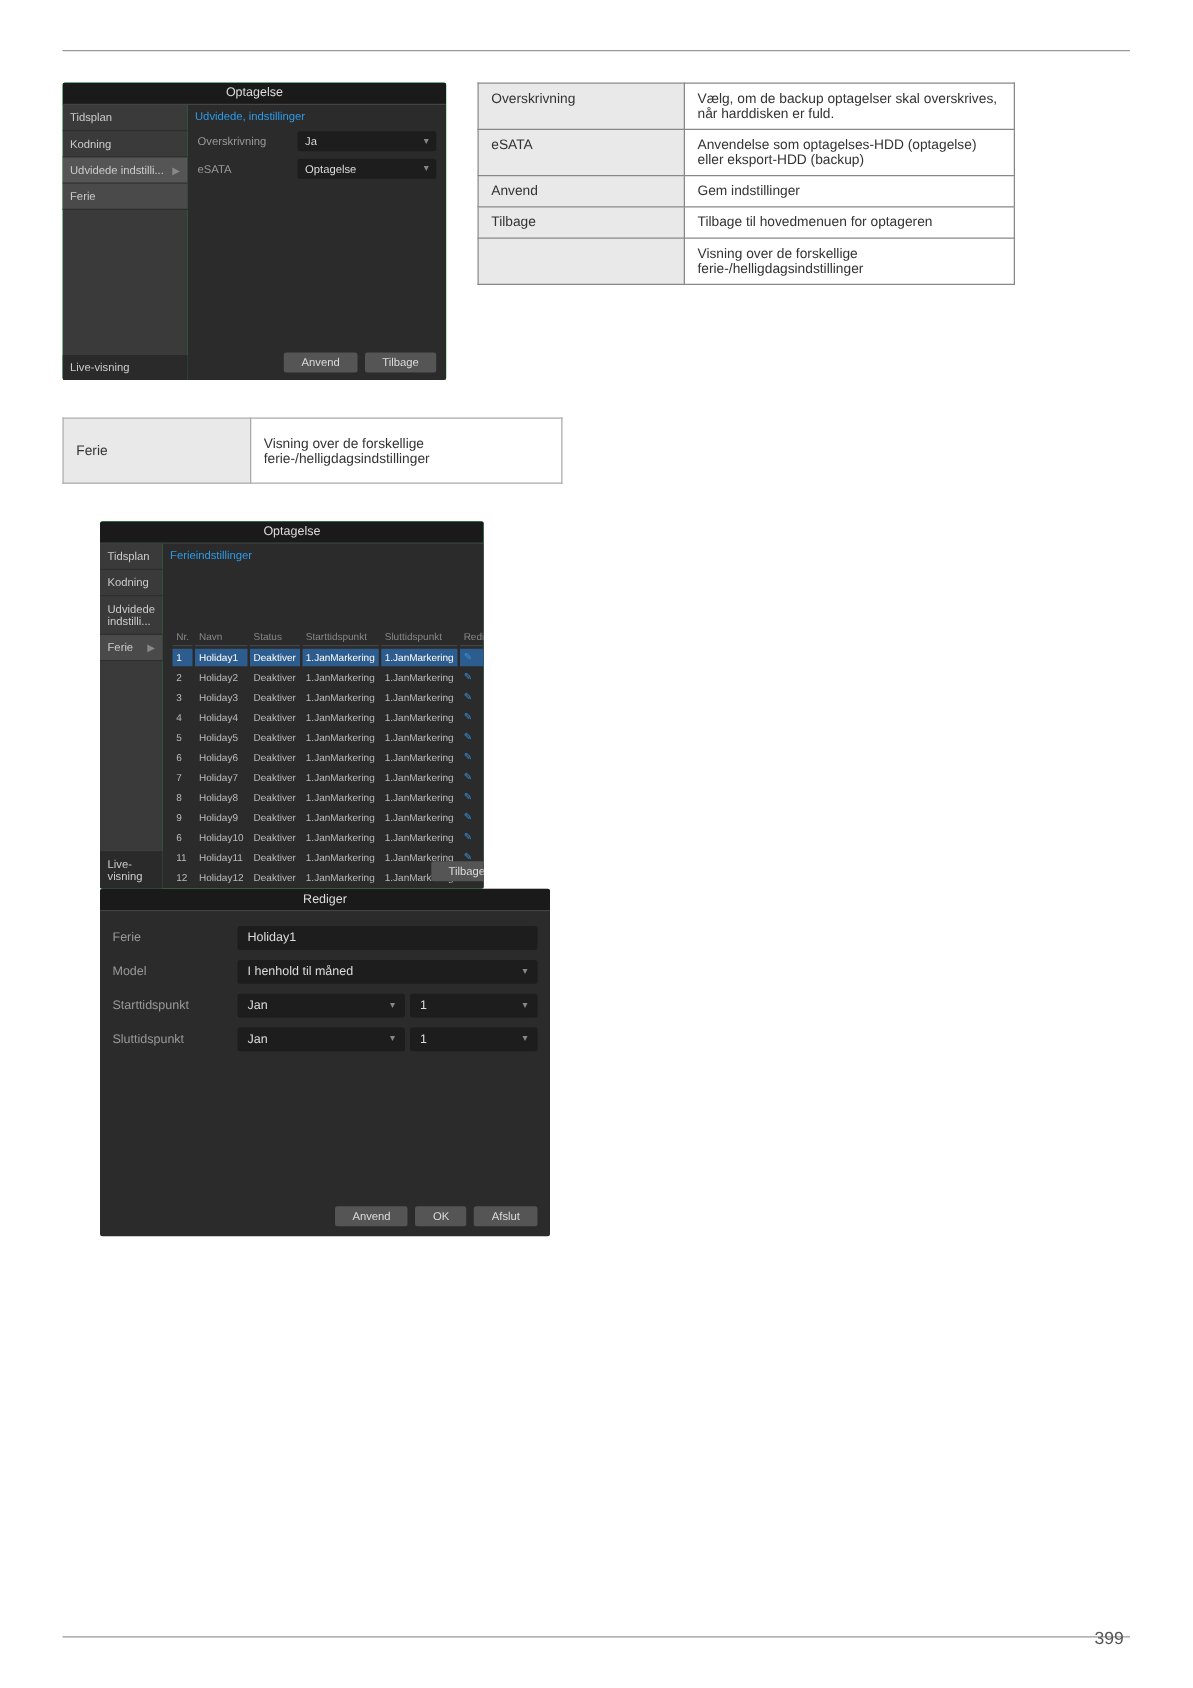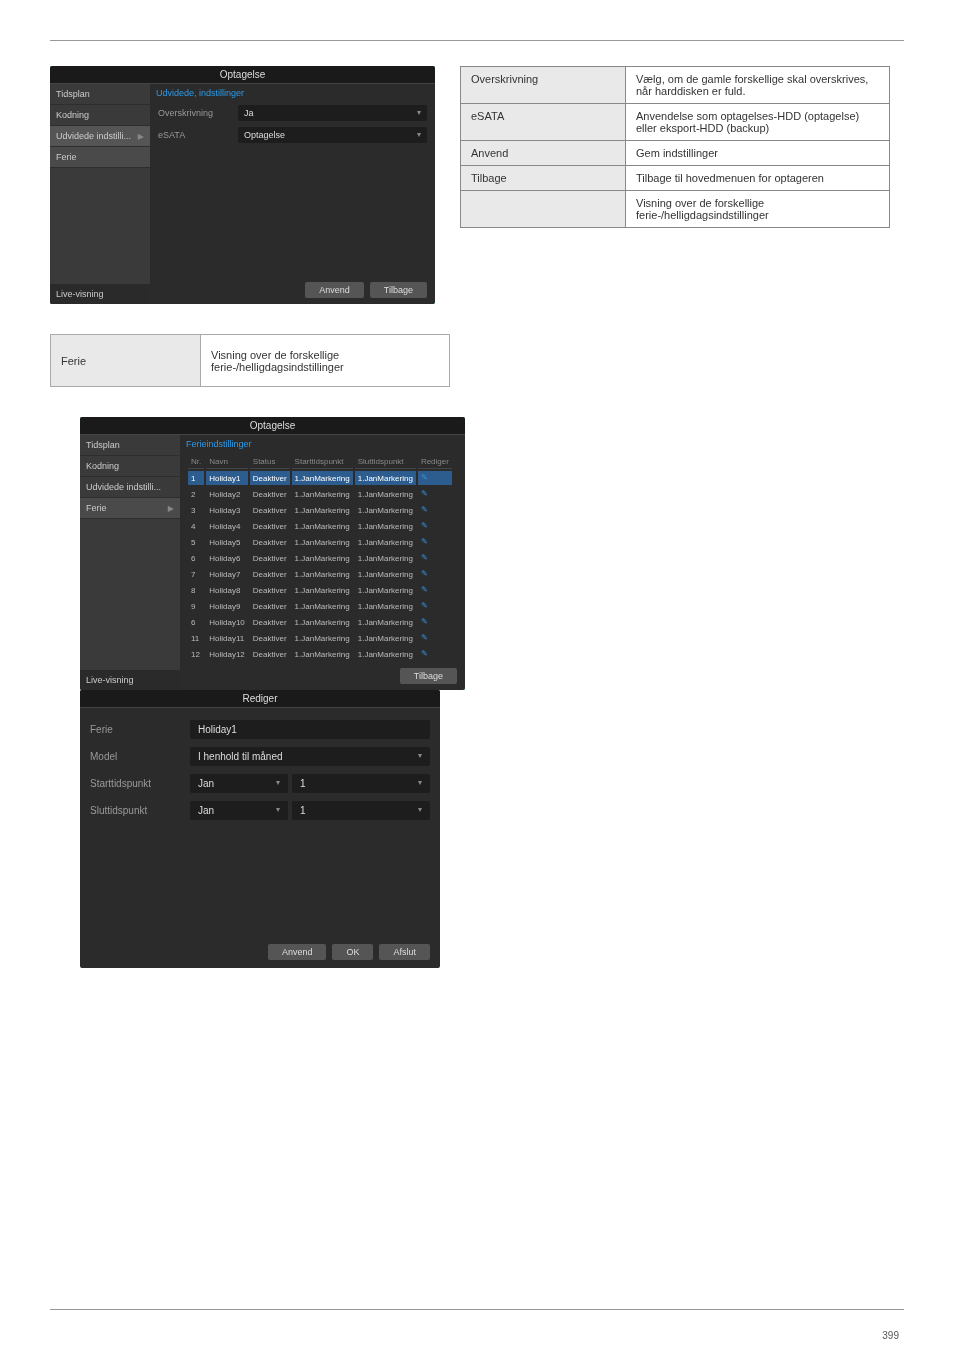--- a/index.html
+++ b/index.html
@@ -1,22 +1,22 @@
 <!DOCTYPE html>
 <html><head>
 <meta charset="utf-8">
 <style>
   * { box-sizing: border-box; margin: 0; padding: 0; }
   body { width: 954px; height: 1350px; background: #fff; font-family: Arial, sans-serif; font-size: 11px; color: #333; position: relative; }
   .page { padding: 40px 50px; }
   hr.top { border: none; border-top: 1px solid #999; margin-bottom: 25px; }
   hr.bot { border: none; border-top: 1px solid #999; position: absolute; bottom: 40px; left: 50px; right: 50px; }
-  .footer-num { position: absolute; bottom: 9px; right: 55px; font-size: 10px; color: #555; }
+  .footer-num { position: absolute; bottom: 32px; right: 55px; font-size: 14px; color: #555; }
   .row1 { display: flex; gap: 25px; align-items: flex-start; margin-bottom: 30px; }
-  .screenshot { background: #22c55e; width: 385px; border-radius: 2px; overflow: hidden; }
+  .screenshot { background: #22c55e; width: 307px; border-radius: 2px; overflow: hidden; }
   .sshot-title { background: #1a1a1a; color: #ddd; font-size: 10px; text-align: center; padding: 3px 0; border-bottom: 1px solid #444; }
   .sshot-body { display: flex; min-height: 220px; }
   .sidebar { background: #3a3a3a; width: 100px; display: flex; flex-direction: column; }
   .side-item { color: #ccc; font-size: 9px; padding: 5px 6px; border-bottom: 1px solid #2e2e2e; cursor: pointer; display: flex; justify-content: space-between; align-items: center; }
   .side-item.sel { background: #555; }
   .side-item.sel2 { background: #4a4a4a; }
   .side-footer { margin-top: auto; background: #2a2a2a; color: #ccc; font-size: 9px; padding: 5px 6px; cursor: pointer; }
   .sidecaret { color: #888; font-size: 8px; }
   .main-pane { flex: 1; background: #2b2b2b; position: relative; }
   .tabbar { display: flex; gap: 2px; }
@@ -26,33 +26,33 @@
   .form-val { background: #1d1d1d; color: #ddd; flex: 1; font-size: 9px; padding: 3px 6px; border-radius: 2px; display:flex; justify-content: space-between; gap: 32px; }
   .caret { color:#888; font-size: 8px; }
   .btn-row { position: absolute; bottom: 6px; right: 8px; display: flex; gap: 6px; }
   .btn { background: #555; color: #ddd; font-size: 9px; padding: 3px 14px; border-radius: 2px; cursor: pointer; }
   .desc-table { border-collapse: collapse; width: 430px; }
   .desc-table td { border: 1px solid #888; padding: 6px 10px; font-size: 11px; vertical-align: top; }
   .desc-table td.lbl { background: #e9e9e9; width: 165px; font-weight: 500; }
   .single-table { border-collapse: collapse; width: 400px; margin-bottom: 30px; }
   .single-table td { border: 1px solid #aaa; padding: 8px 10px; font-size: 11px; height: 52px; }
   .single-table td.lbl { background: #e9e9e9; width: 150px; font-weight: 500; }
-  .holiday-table { width: 265px; color: #bbb; font-size: 8px; }
+  .holiday-table { width: 265px; color: #bbb; font-size: 8px; margin-top: 48px; }
   .holiday-table th { color: #888; font-weight: normal; padding: 2px 3px; text-align: left; font-size: 8px; border-bottom: 1px solid #444; }
   .holiday-table td { padding: 2px 3px; font-size: 8px; }
   .holiday-table tr.selrow { background: #2d5d8f; color: #fff; }
   .edit-icon { color:#3a8ed8; display:inline-block; width:10px; height:10px; }
   .text-block { font-size: 14px; margin: 25px 0 18px 0; }
   .rediger { width: 360px; background: #2b2b2b; border-radius: 2px; overflow: hidden; margin-left: 30px; }
   .rediger-body { padding: 8px 10px 60px 10px; position: relative; }
   .rfrow { display: flex; align-items: center; padding: 4px 0; }
   .rlbl { color: #999; font-size: 10px; width: 100px; }
   .rval { background: #1d1d1d; color: #ddd; font-size: 10px; padding: 4px 8px; border-radius: 2px; }
   .rval.full { flex: 1; display:flex; justify-content: space-between; }
-  .rval.half { width: 98px; display:flex; justify-content: space-between; margin-right:4px; }
+  .rval.half { width: 134px; display:flex; justify-content: space-between; margin-right:4px; }
   .rval.half2 { flex:1; display:flex; justify-content: space-between; }
   .chk { width: 12px; height: 12px; background: #ddd; border: 1px solid #888; display:inline-block; }
   .rbtn-row { position: absolute; bottom: 8px; right: 10px; display:flex; gap:6px; }
 </style>
 </head>
 <body>
 <div class="page">
 
 <hr class="top">
 
@@ -94,21 +94,21 @@
           <div class="btn">Tilbage</div>
         </div>
       </div>
     </div>
   </div>
 
   <table class="desc-table">
     <tbody>
           <tr>
             <td class="lbl">Overskrivning</td>
-            <td>Vælg, om de gamle forskellige skal overskrives, når harddisken er fuld.</td>
+            <td>Vælg, om de backup optagelser skal overskrives, når harddisken er fuld.</td>
           </tr>
     <tr>
             <td class="lbl">eSATA</td>
             <td>Anvendelse som optagelses-HDD (optagelse) eller eksport-HDD (backup)</td>
           </tr>
     <tr>
             <td class="lbl">Anvend</td>
             <td>Gem indstillinger</td>
           </tr>
     <tr>

